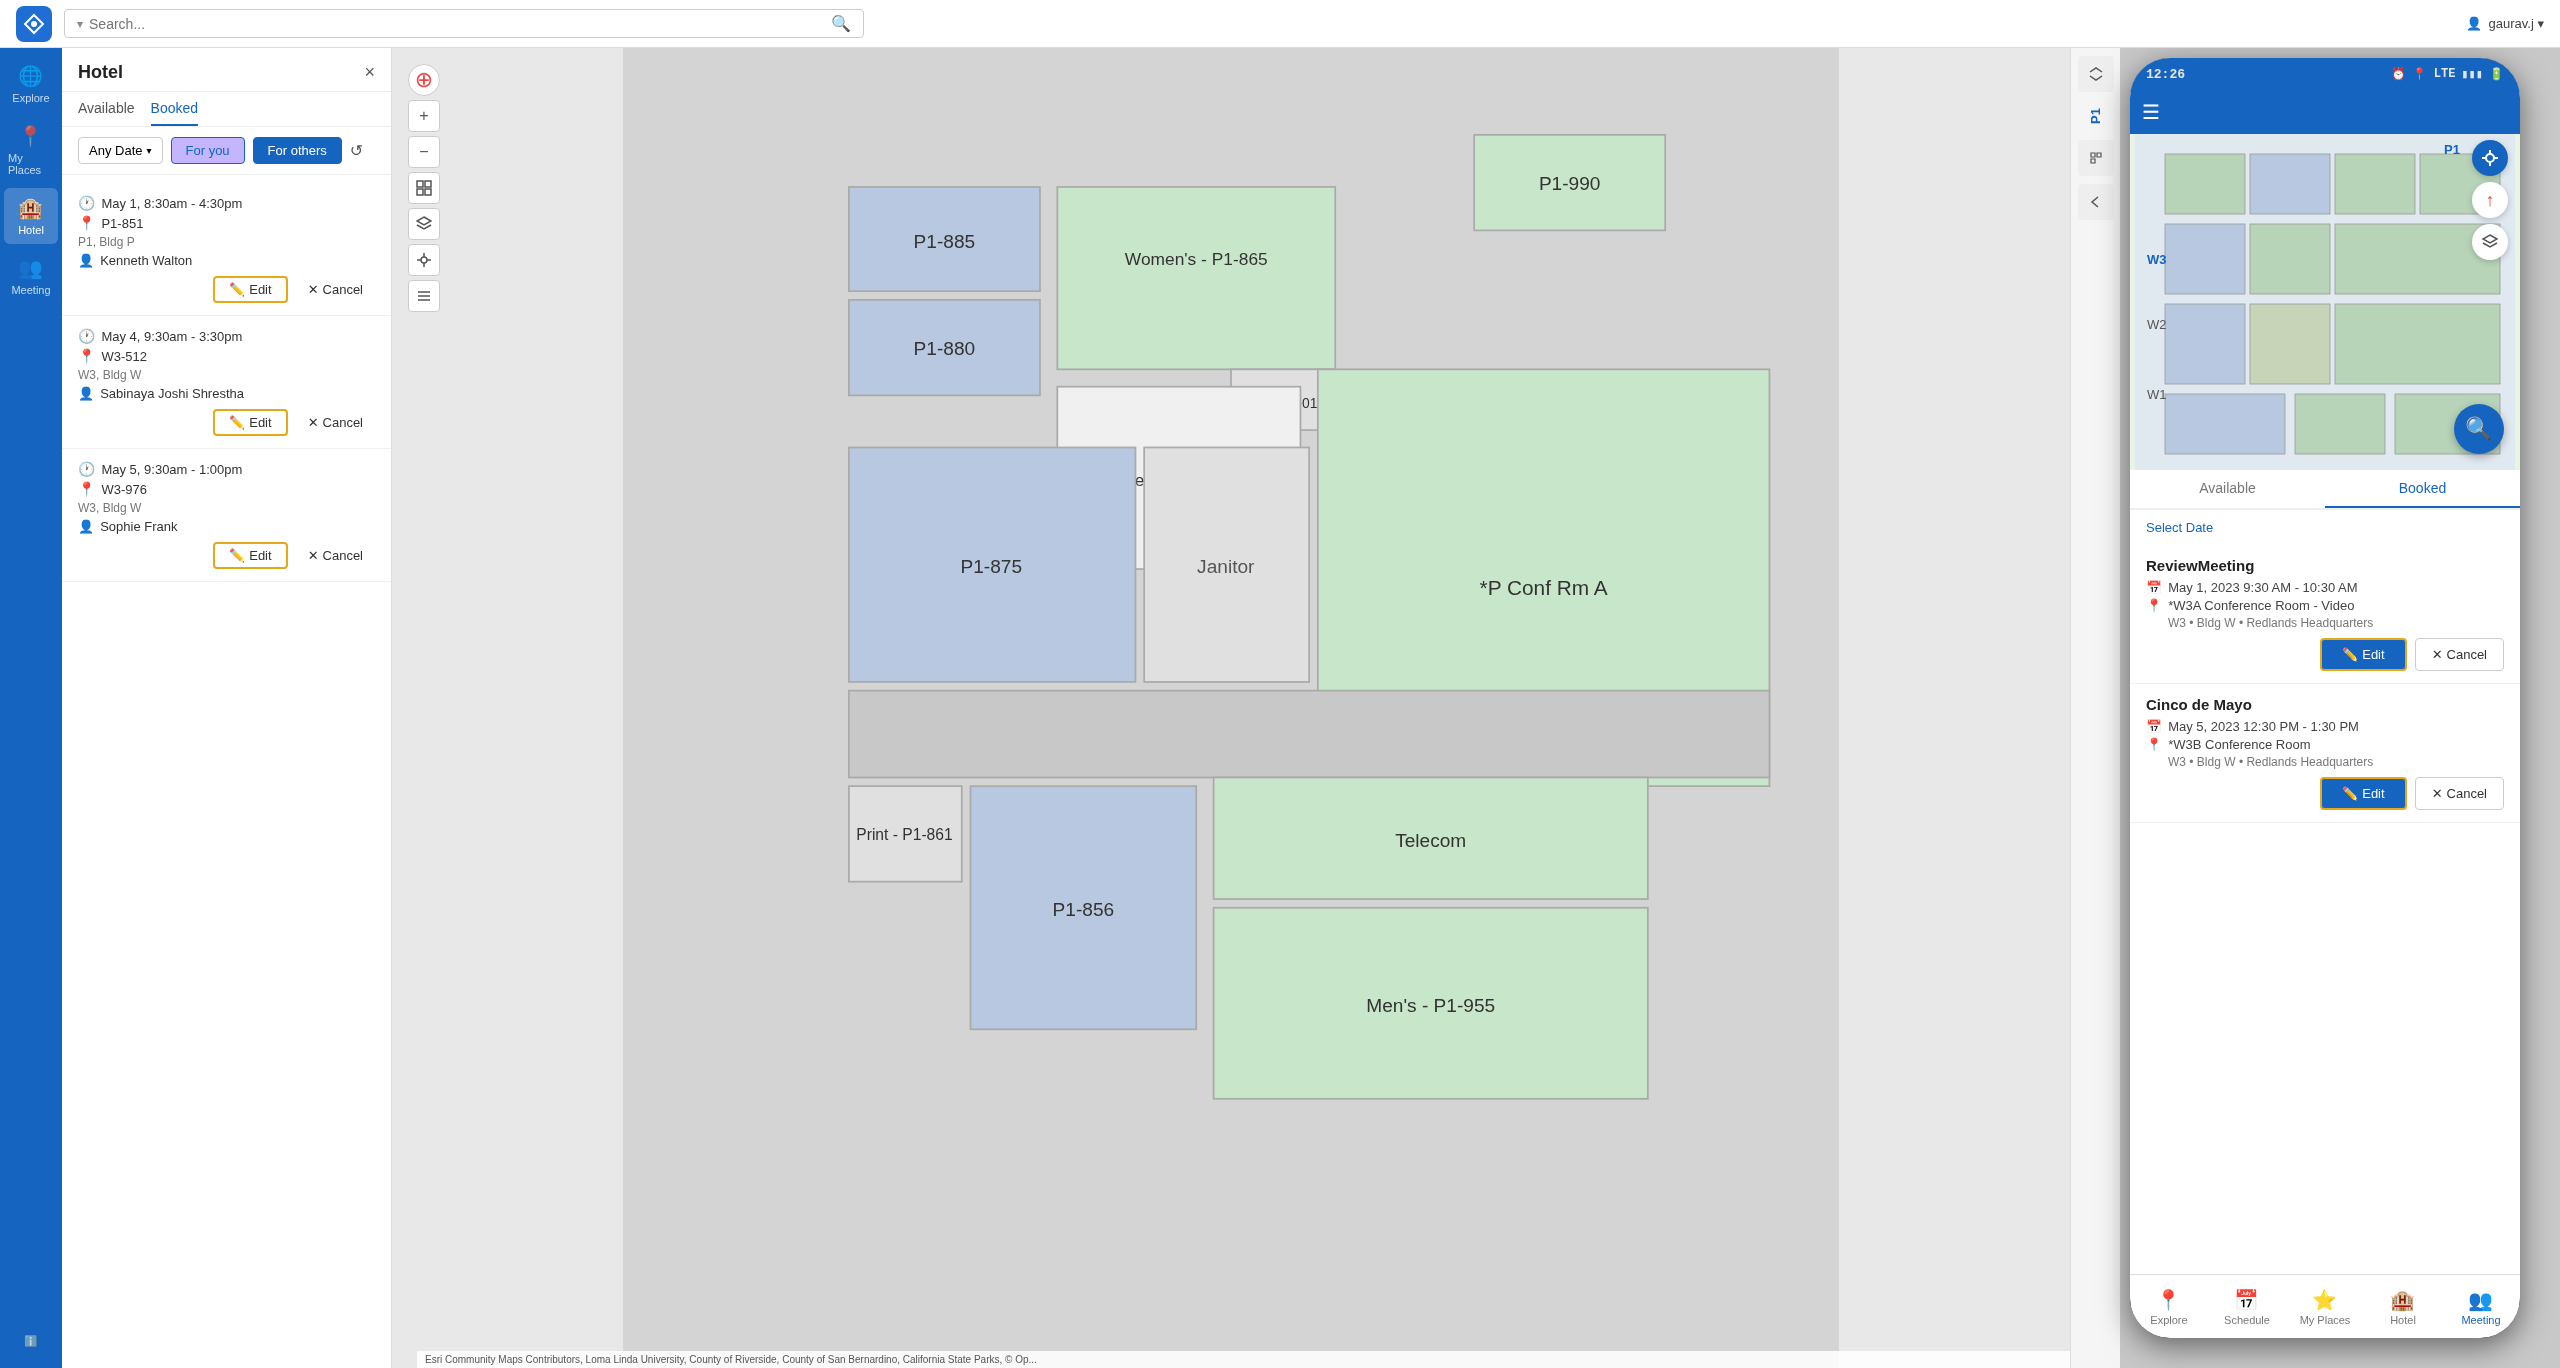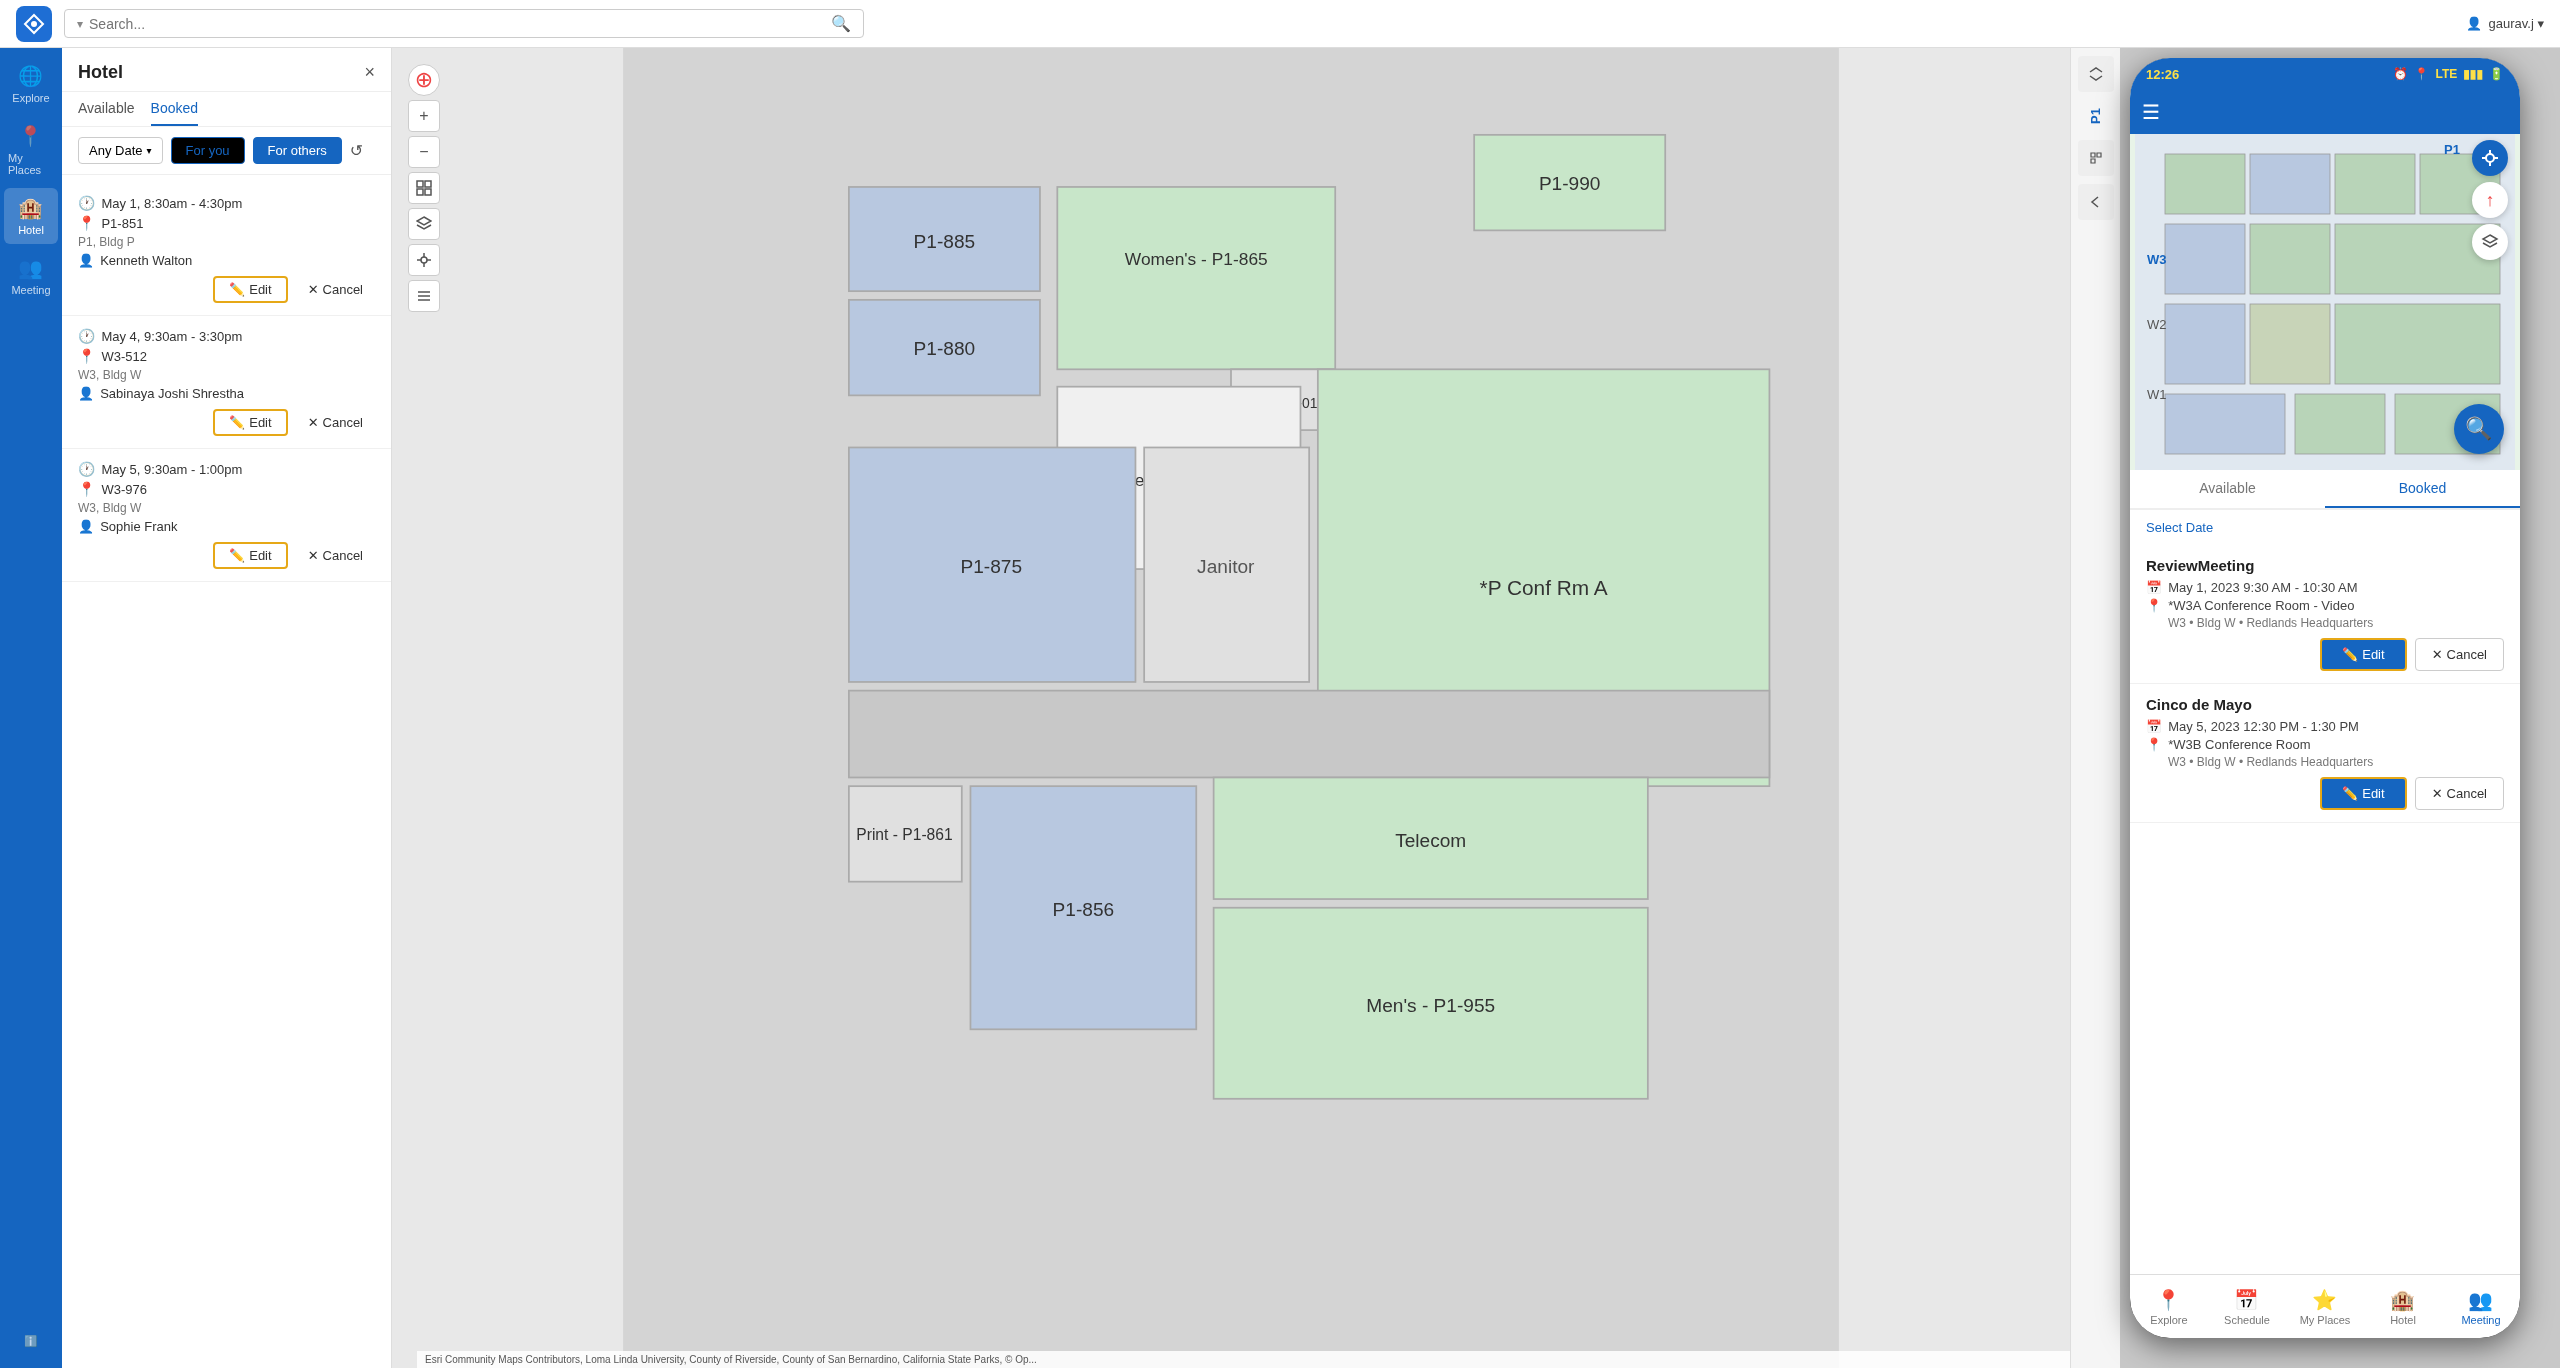--- a/index.html
+++ b/index.html
@@ -117,21 +117,21 @@
       border: 1px solid #ccc; border-radius: 4px;
       padding: 5px 10px; font-size: 13px; cursor: pointer;
       background: #fff;
     }
     .filter-btn {
       padding: 5px 14px; border-radius: 4px;
       font-size: 13px; cursor: pointer;
       border: 1px solid #ccc;
     }
     .filter-btn.active-blue { background: #1565c0; color: #ffffff; border-color: #1565c0; }
-    .filter-btn.active-outline { border-color: #1565c0; color: #1565c0; background: #000000; }
+    .filter-btn.active-outline { border-color: #1565c0; color: #1565c0; background: #c4b5fd; }
     .refresh-btn { background: none; border: none; cursor: pointer; font-size: 16px; color: #555; }
 
     .booking-list {
       flex: 1; overflow-y: auto; padding: 8px 0;
     }
     .booking-item {
       padding: 12px 16px;
       border-bottom: 1px solid #f0f0f0;
     }
     .booking-row { display: flex; align-items: center; gap: 6px; margin-bottom: 4px; font-size: 13px; color: #333; }
@@ -210,22 +210,23 @@
       border-radius: 38px;
       overflow: hidden;
       display: flex;
       flex-direction: column;
     }
     .phone-status-bar {
       background: #1565c0;
       height: 32px;
       display: flex; align-items: center;
       padding: 0 16px;
-      color: #fde047; font-size: 13px; font-weight: 600;
+      color: #e5e5e5; font-size: 13px; font-weight: 600;
       flex-shrink: 0;
+      font-family: Liberation Mono, monospace;
     }
     .phone-status-right { margin-left: auto; display: flex; align-items: center; gap: 6px; font-size: 12px; }
     .phone-map {
       height: 380px;
       flex-shrink: 0;
       position: relative;
       background: #e8f4e8;
       overflow: hidden;
     }
     .phone-map-topbar {

